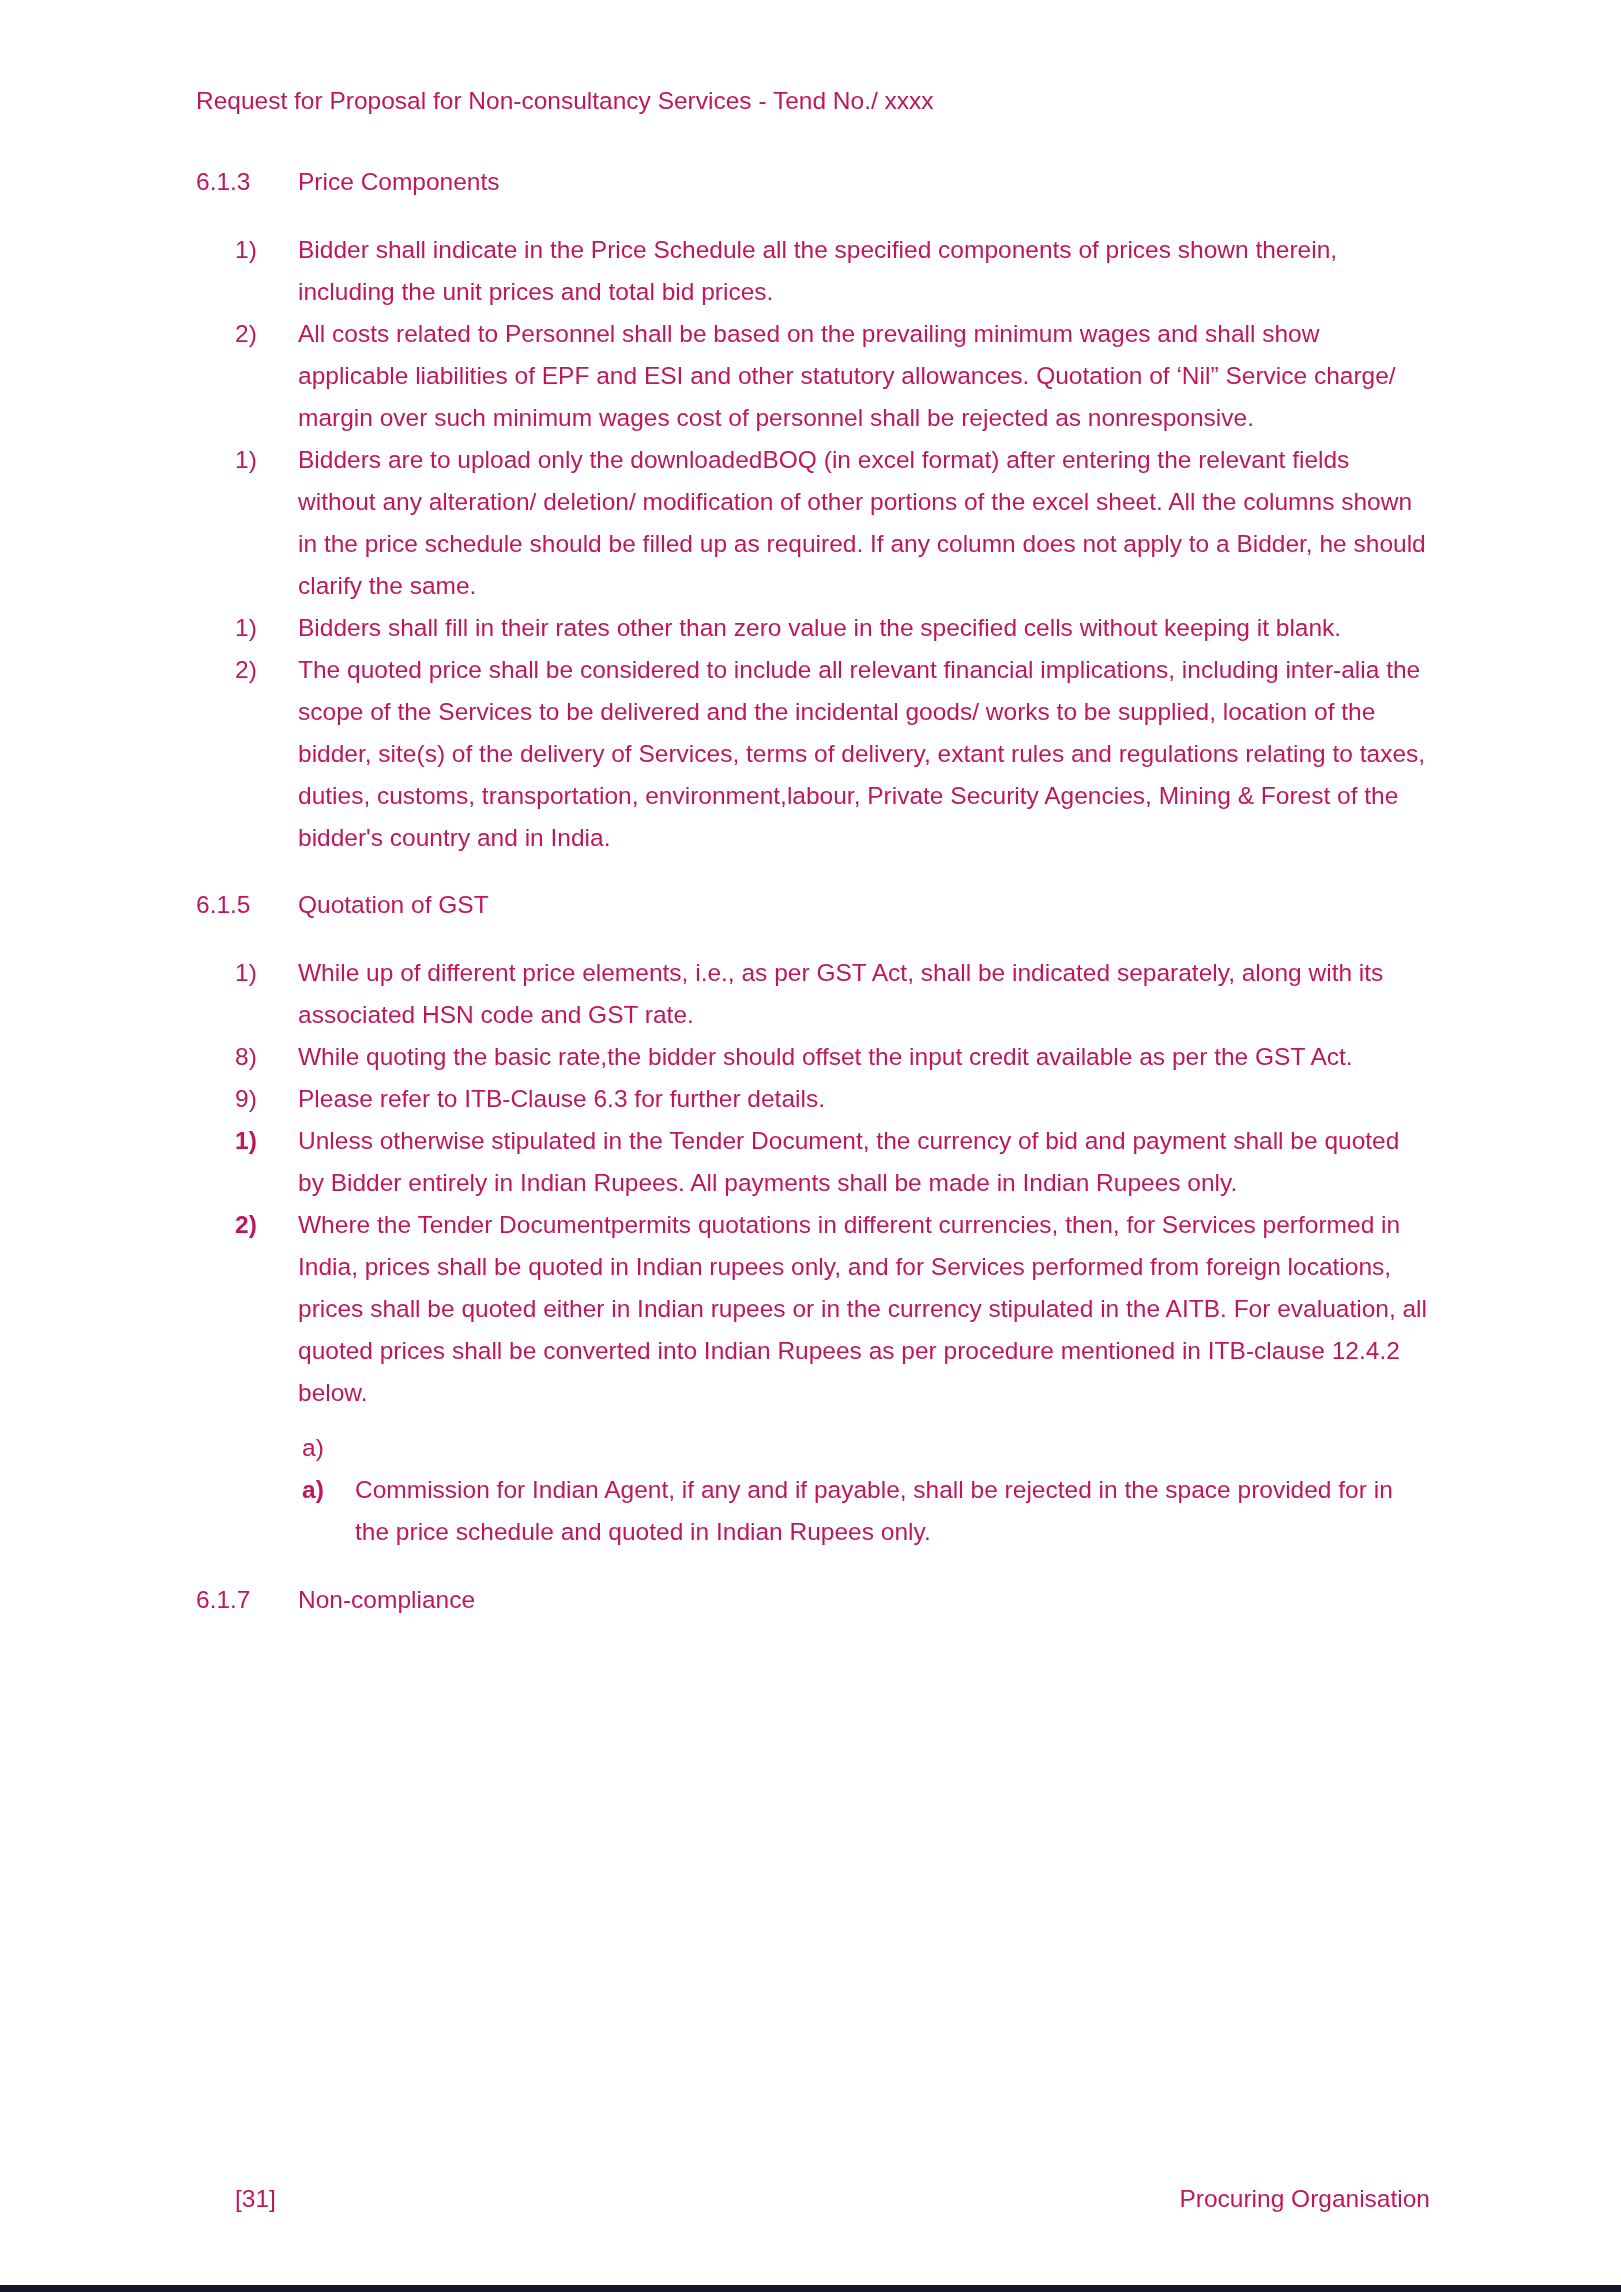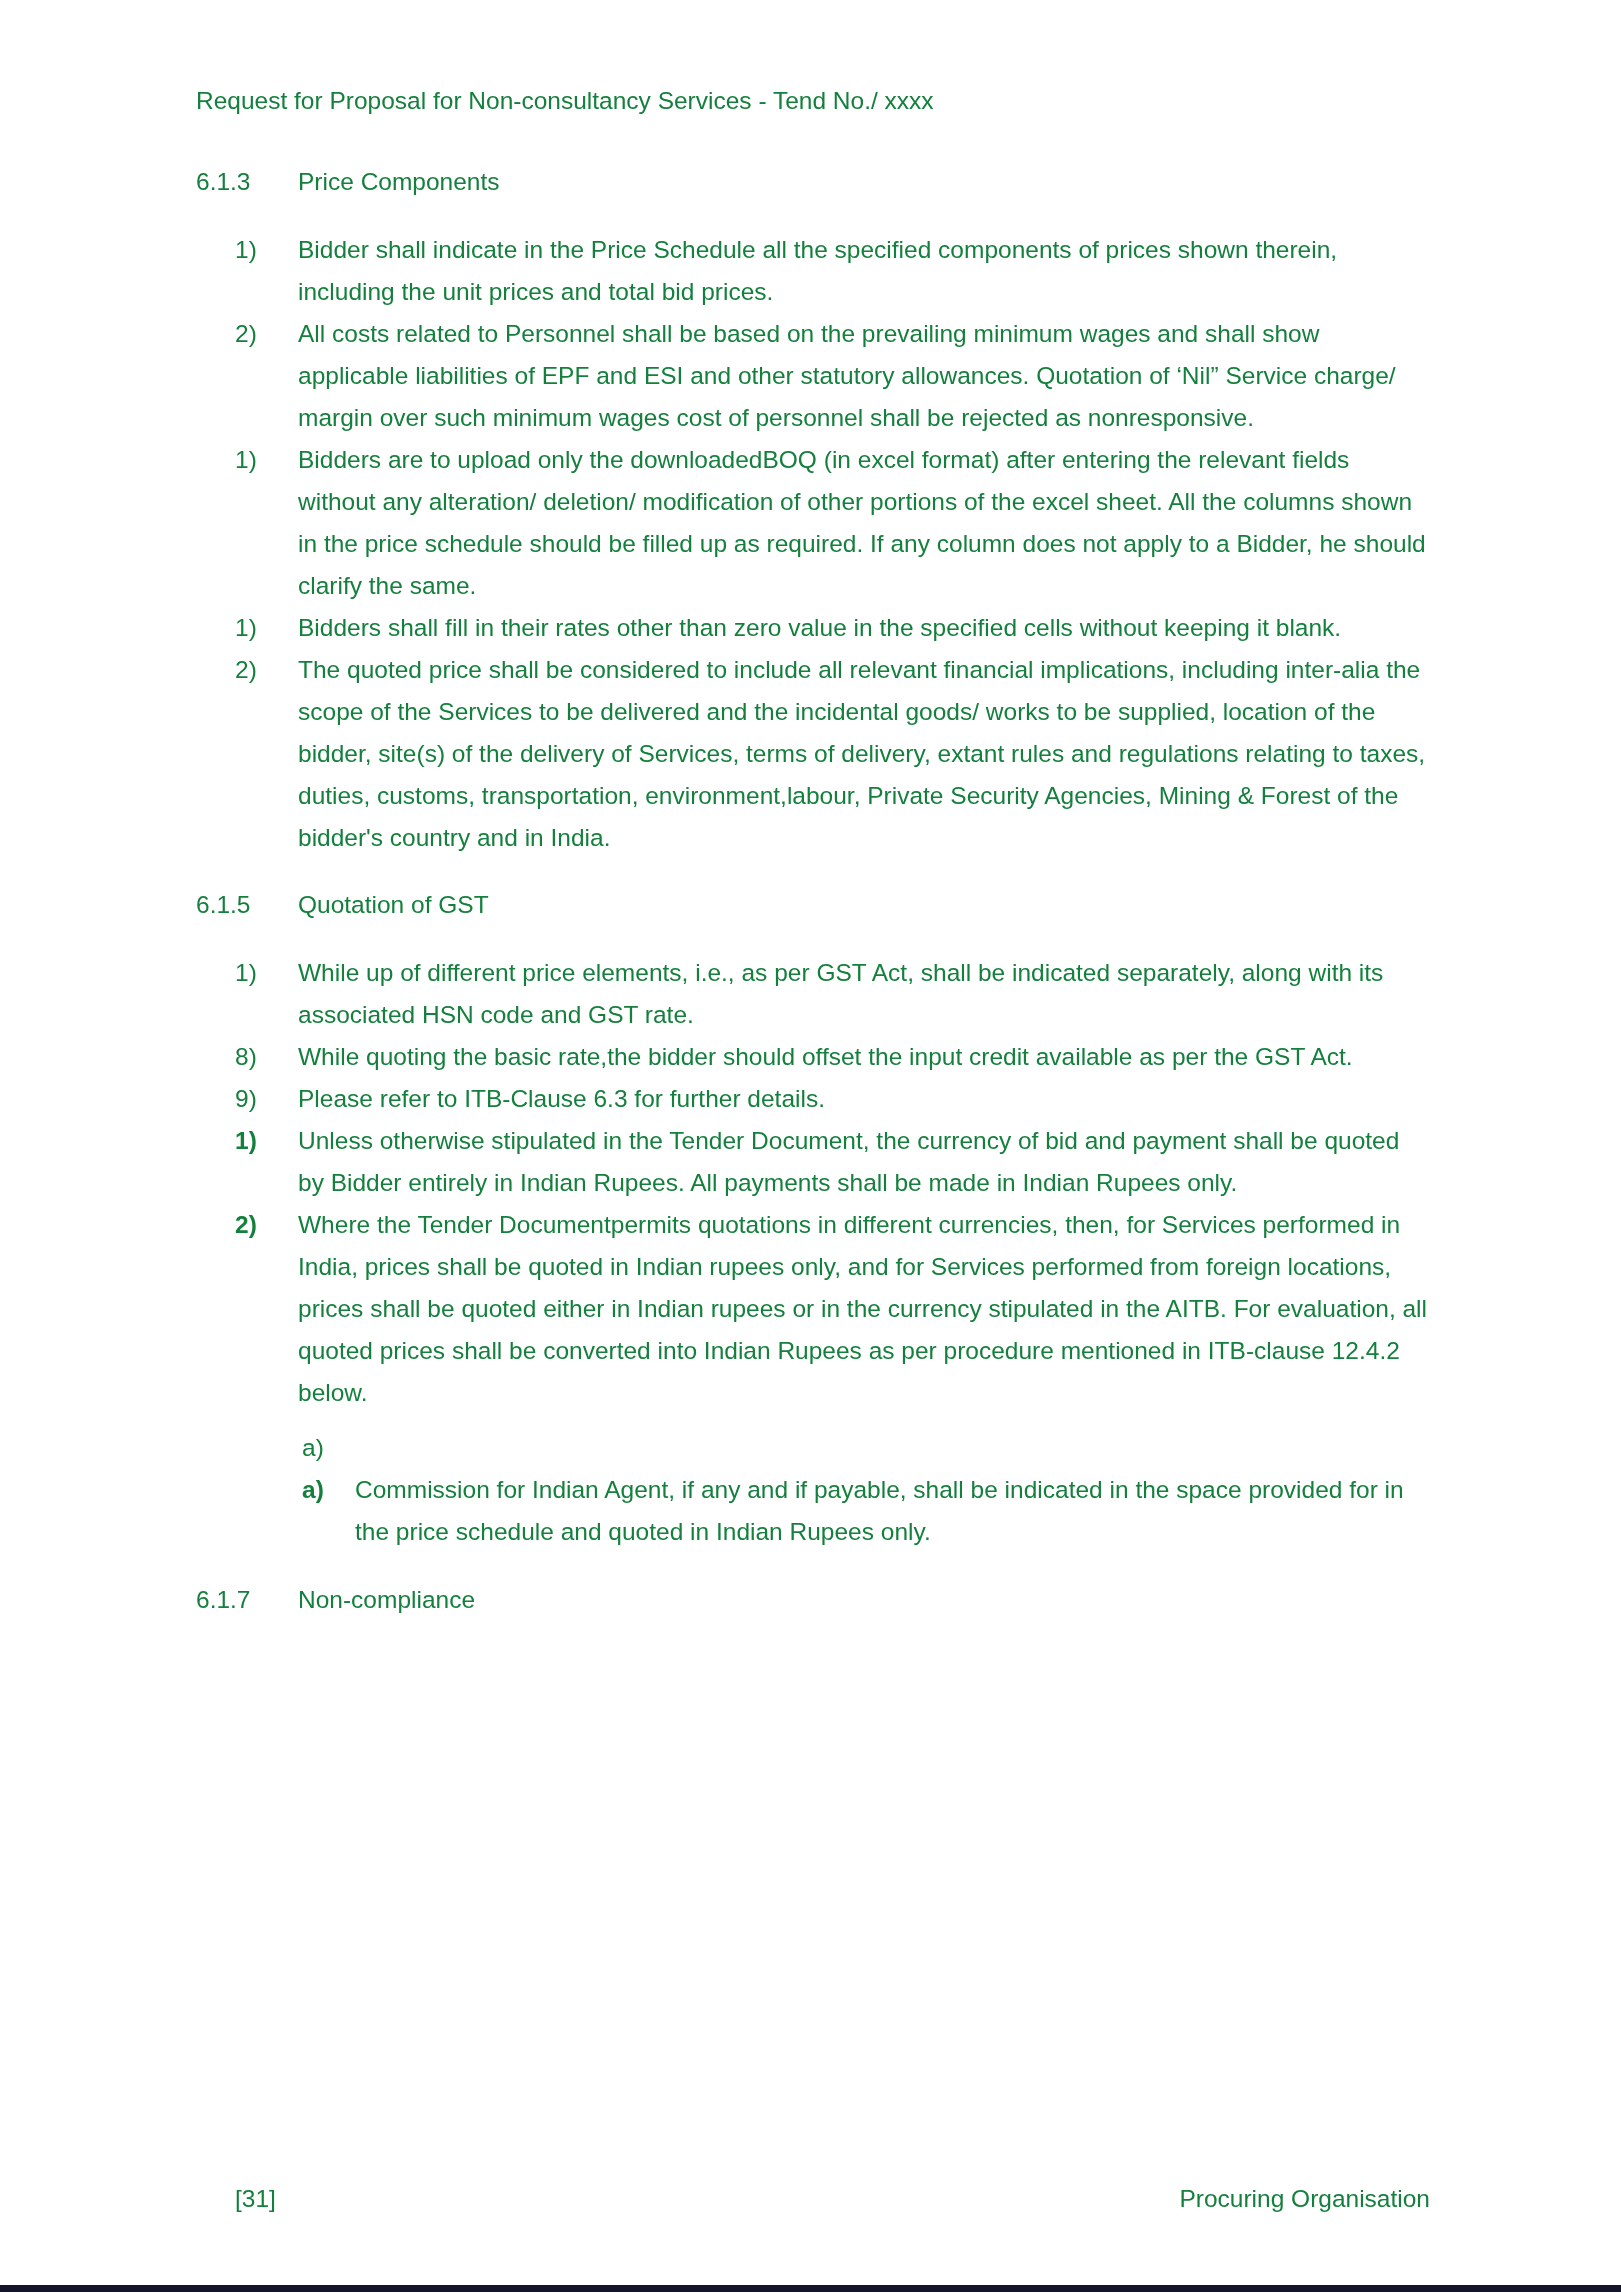--- a/index.html
+++ b/index.html
@@ -3,21 +3,21 @@
 <meta charset="utf-8">
 <style>
   html, body { margin: 0; padding: 0; }
   body { background: #ffffff; }
   .page {
     position: relative;
     width: 1621px;
     height: 2293px;
     box-sizing: border-box;
     background: #ffffff;
-    color: #15803d;
+    color: #be185d;
     font-family: "Liberation Sans", sans-serif;
     font-size: 24.5px;
     line-height: 42px;
     padding: 80px 191px 0 196px;
     overflow: hidden;
   }
   .doc-header { margin-bottom: 39px; }
   .section-heading {
     display: flex;
     font-weight: 400;
@@ -125,21 +125,21 @@
         <span class="marker bold">2)</span>
         <div class="item-text">Where the Tender Documentpermits quotations in different currencies, then, for Services performed in India, prices shall be quoted in Indian rupees only, and for Services performed from foreign locations, prices shall be quoted either in Indian rupees or in the currency stipulated in the AITB. For evaluation, all quoted prices shall be converted into Indian Rupees as per procedure mentioned in ITB-clause 12.4.2 below.</div>
       </div>
     </div>
     <div class="sub-list">
       <div class="sub-item">
         <span class="marker">a)</span>
       </div>
       <div class="sub-item">
         <span class="marker bold">a)</span>
-        <div class="item-text">Commission for Indian Agent, if any and if payable, shall be indicated in the space provided for in the price schedule and quoted in Indian Rupees only.</div>
+        <div class="item-text">Commission for Indian Agent, if any and if payable, shall be rejected in the space provided for in the price schedule and quoted in Indian Rupees only.</div>
       </div>
     </div>
   </section>
 
   <section>
     <div class="section-heading">
       <span class="sec-num">6.1.7</span>
       <span class="sec-title">Non-compliance</span>
     </div>
   </section>

